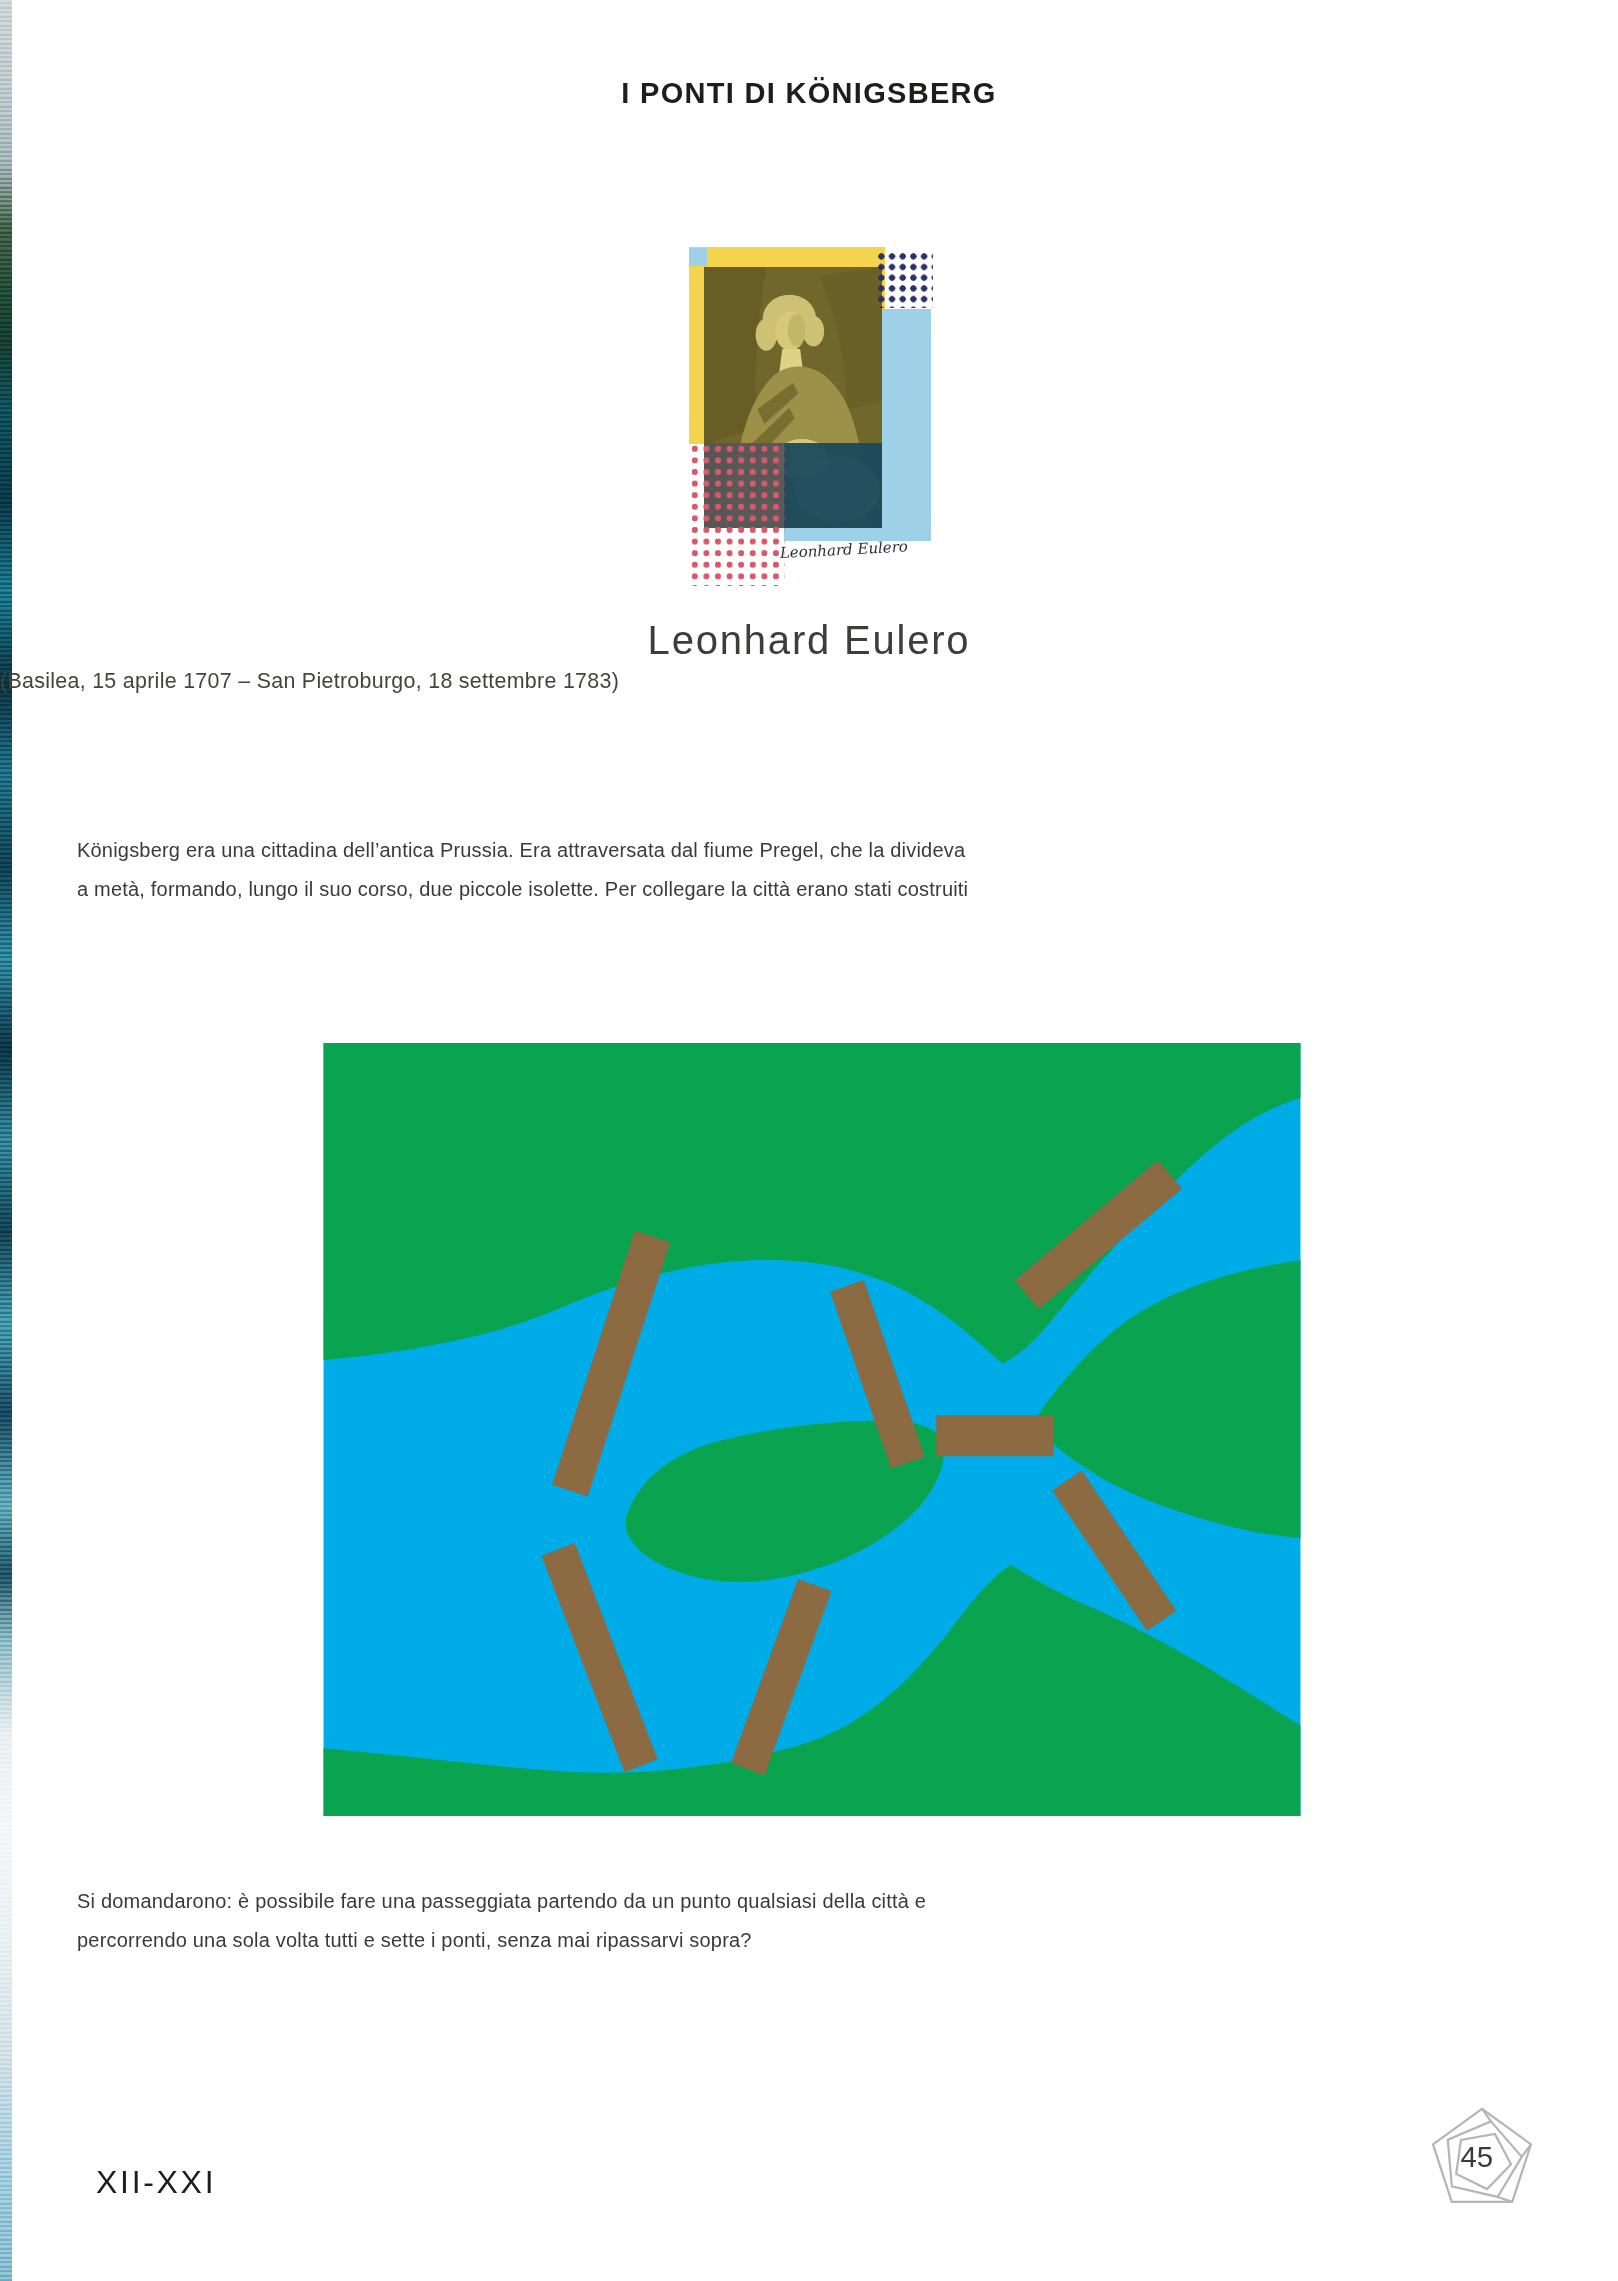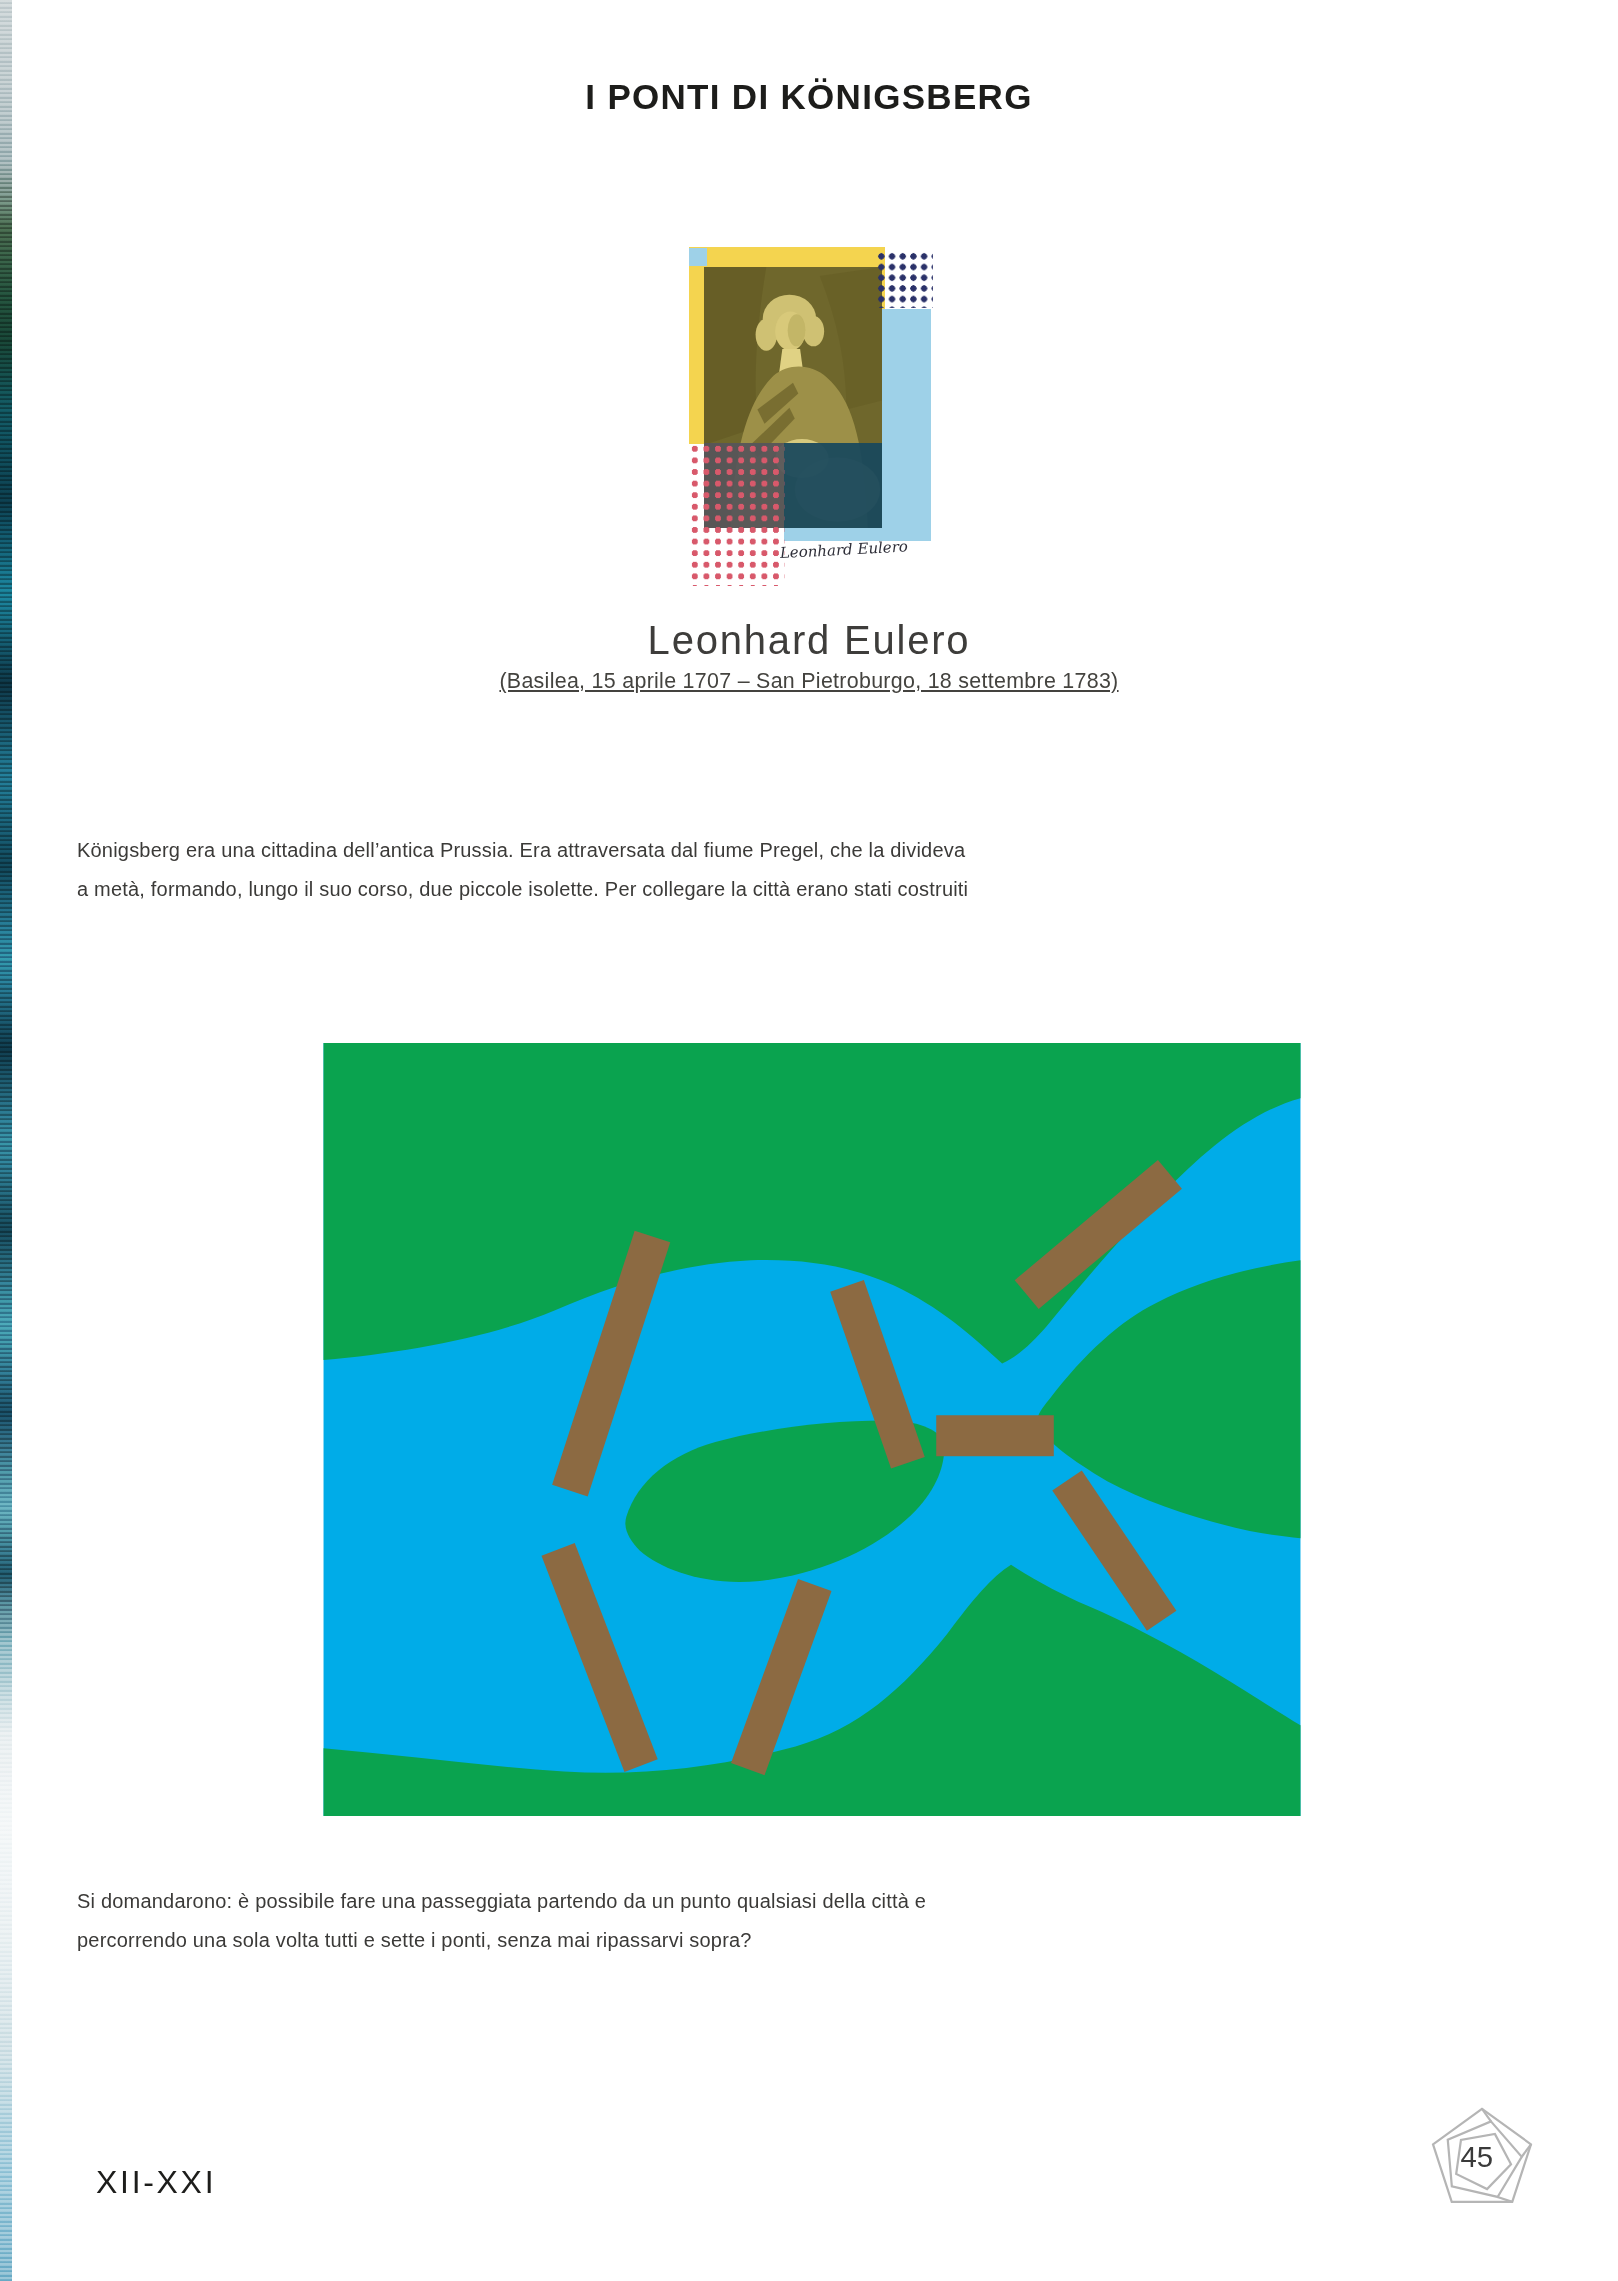--- a/index.html
+++ b/index.html
@@ -23,21 +23,21 @@
       #cfe0e5 90%, #9ecadb 95%, #7db6cd 100%);
   }
   .edge-strip:after{
     content:""; position:absolute; inset:0;
     background:repeating-linear-gradient(to bottom, rgba(255,255,255,.22) 0 1.8px, rgba(0,0,0,.18) 2.7px 4.5px);
     mix-blend-mode:overlay;
   }
 
   .page-title{
     top:77px; left:0; right:0; text-align:center;
-    font-size:35px; font-weight:bold; letter-spacing:1.3px;
+    font-size:29px; font-weight:bold; letter-spacing:1.3px;
     color:var(--c-title_text,#1d1d1b);
   }
 
   
   .collage{left:686px; top:245px; width:251px; height:349px;}
   .c-yellow{left:2.7px; top:1.8px; width:196px; height:197px; background:var(--c-collage_yellow,#f4d44f);}
   .c-bluesq{left:2.7px; top:2.7px; width:18.7px; height:18.7px; background:var(--c-collage_light_blue,#9ed1e8);}
   .c-bluerect{left:98px; top:64px; width:147px; height:232px; background:var(--c-collage_light_blue,#9ed1e8);}
   .c-photo{left:18px; top:22px; width:178px; height:261px; background:#6f672c; overflow:hidden;}
   .ov-gray{left:0; top:176px; width:80px; height:85px; background:rgba(86,85,90,.92);}
@@ -56,22 +56,22 @@
     left:94px; top:295px; width:157px; height:27px;
     font-family:"DejaVu Serif", serif; font-style:italic;
     font-size:15px; color:#2e2e38; transform:rotate(-3deg); white-space:nowrap;
   }
 
   .caption-name{
     top:618px; left:0; right:0; text-align:center;
     font-size:40px; font-weight:normal; letter-spacing:1.8px; color:#3e3d3b;
   }
   .caption-dates{
-    top:669px; left:0; right:0; text-align:center;
-    font-size:21.4px; letter-spacing:0.3px; color:#44433f;text-decoration:underline;
+    top:669px; left:0; right:0; 
+    font-size:21.4px; letter-spacing:0.3px; color:#44433f;
   }
 
   .text-block{left:77px; font-size:20px; line-height:39px; letter-spacing:0.2px; color:var(--c-body_text,#3b3a38);}
   .text-block .tline{white-space:nowrap; height:39px;}
   .tb1{top:831px;}
   .tb2{top:1882px;}
 
   .map-wrap{left:323px; top:1043px; width:978px; height:773px;}
 
   .footer-left{

